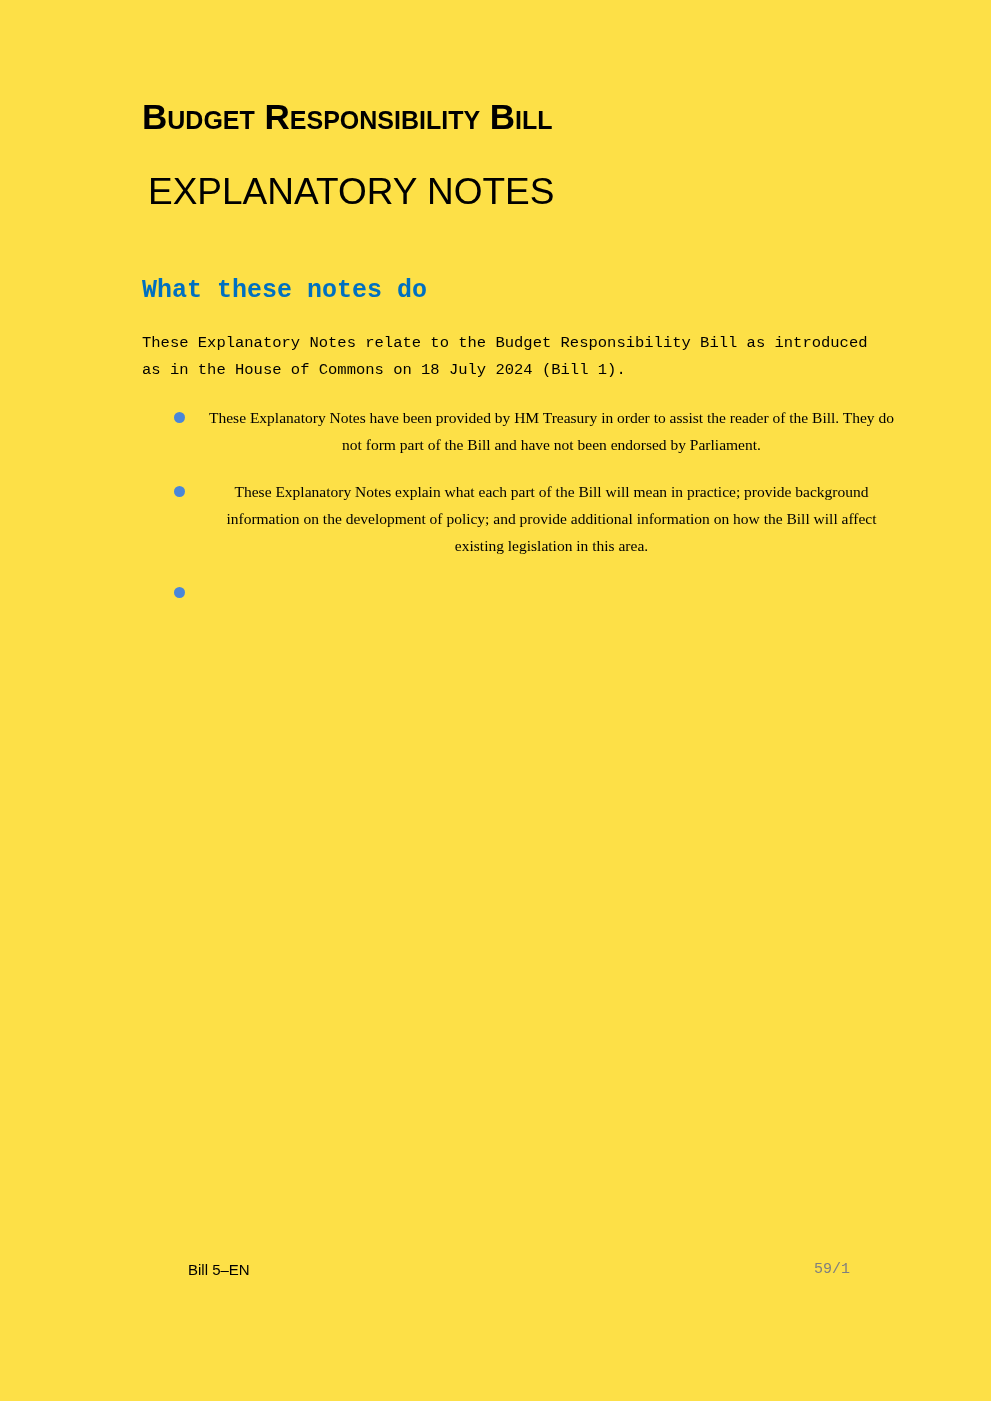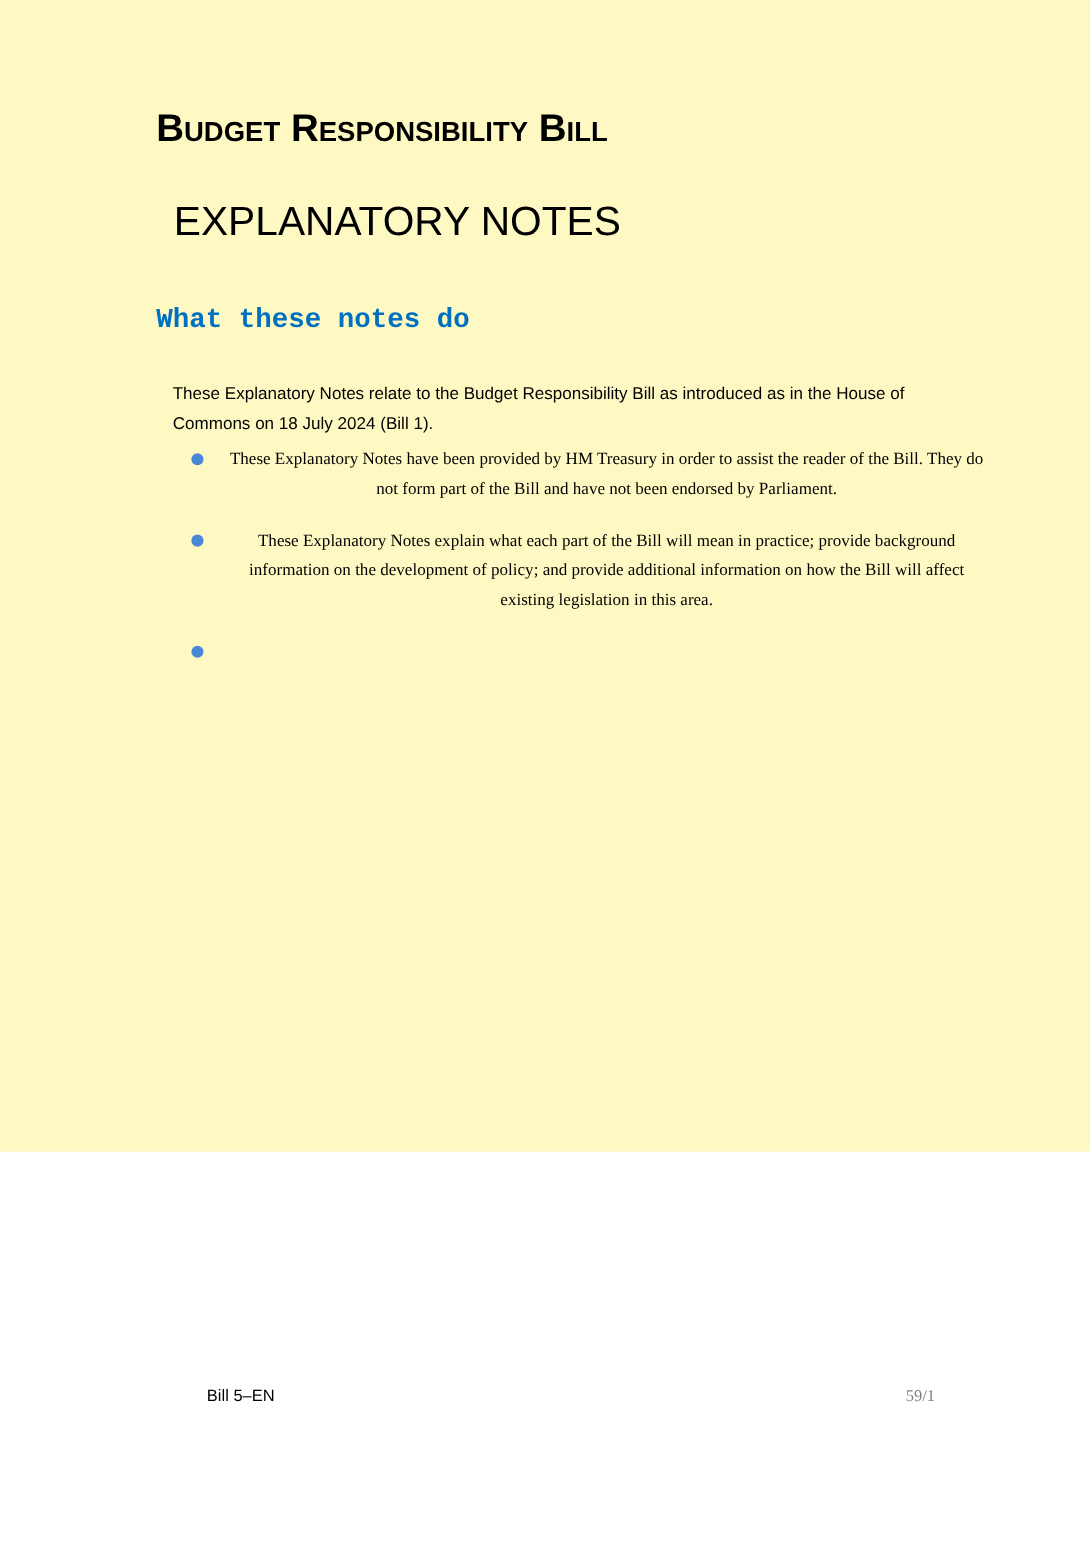--- a/index.html
+++ b/index.html
@@ -11,41 +11,41 @@
       width: 991px;
       height: 1401px;
       position: relative;
       overflow: hidden;
       color: #000000;
     }
     .page {
       position: absolute;
       left: 0; top: 0;
       width: 991px;
-      height: 1047px;
-      background: #fef9c3;
+      height: 1401px;
+      background: #fde047;
     }
     .bill-title {
       position: absolute;
       left: 142px;
       top: 96px;
       margin: 0;
       font-family: "Liberation Sans", sans-serif;
       font-weight: bold;
       font-size: 35px;
       line-height: 42px;
       font-variant: small-caps;
       letter-spacing: 0px;
       white-space: nowrap;
     }
     .doc-subtitle {
       position: absolute;
       left: 142px;
       top: 164px;
-      margin: 16px;
+      margin: 6px;
       font-family: "Liberation Sans", sans-serif;
       font-weight: normal;
       font-size: 37px;
       line-height: 44px;
       white-space: nowrap;
     }
     .section-heading {
       position: absolute;
       left: 142px;
       top: 275px;
@@ -54,22 +54,22 @@
       font-weight: bold;
       font-size: 25px;
       line-height: 32px;
       white-space: nowrap;
     }
     .intro-para {
       position: absolute;
       left: 142px;
       top: 330px;
       width: 730px;
-      margin: 15px;
-      font-family: Liberation Sans, sans-serif;
+      margin: 0;
+      font-family: Liberation Mono, monospace;
       font-size: 15.5px;
       line-height: 27px;
     }
     .bullet-list {
       position: absolute;
       left: 142px;
       top: 404px;
       width: 760px;
       margin: 0;
       padding: 0;
@@ -101,21 +101,21 @@
       font-size: 15px;
       line-height: 20px;
       color: #000000;
       white-space: nowrap;
     }
     .footer-right {
       position: absolute;
       right: 141px;
       top: 1260px;
       margin: 0;
-      font-family: Liberation Serif, serif;
+      font-family: Liberation Mono, monospace;
       font-size: 15px;
       line-height: 20px;
       white-space: nowrap;
       text-align: center;
     }
   </style>
 </head>
 <body>
 
 <div class="page">

